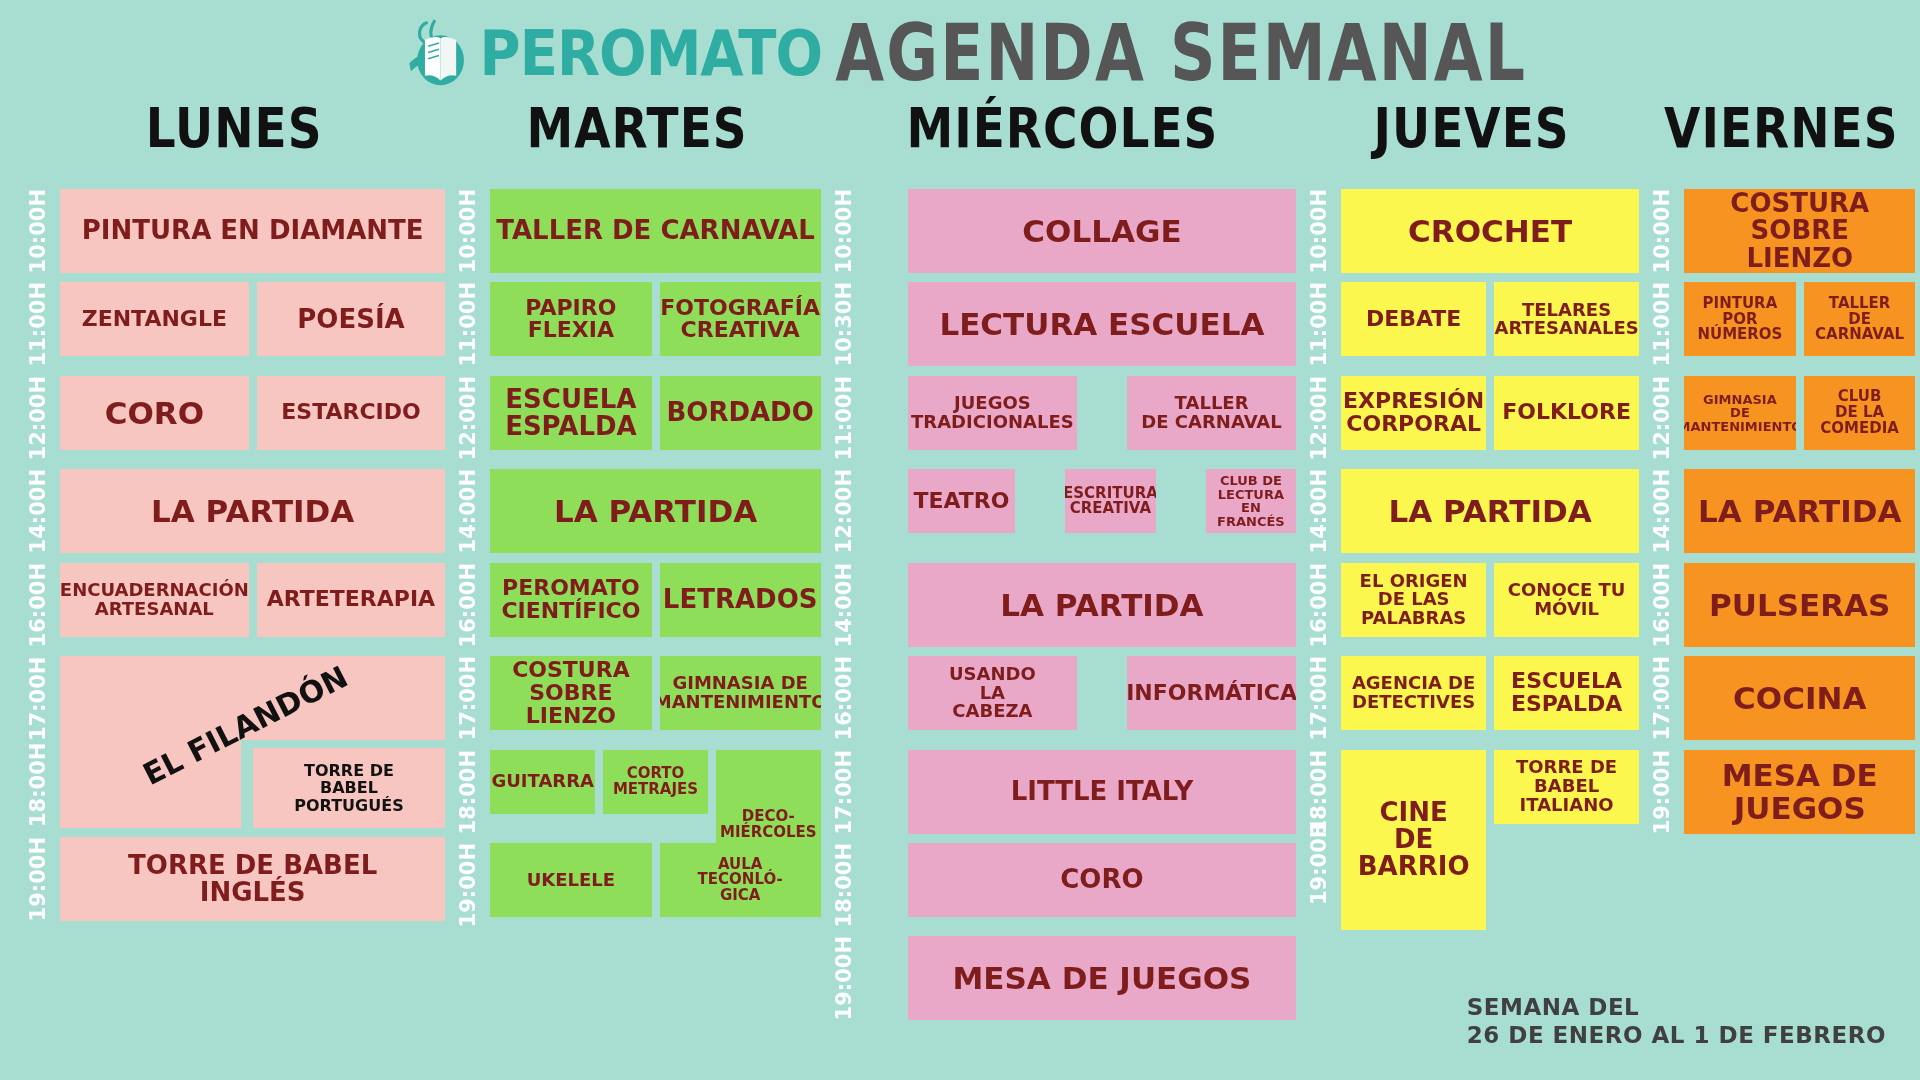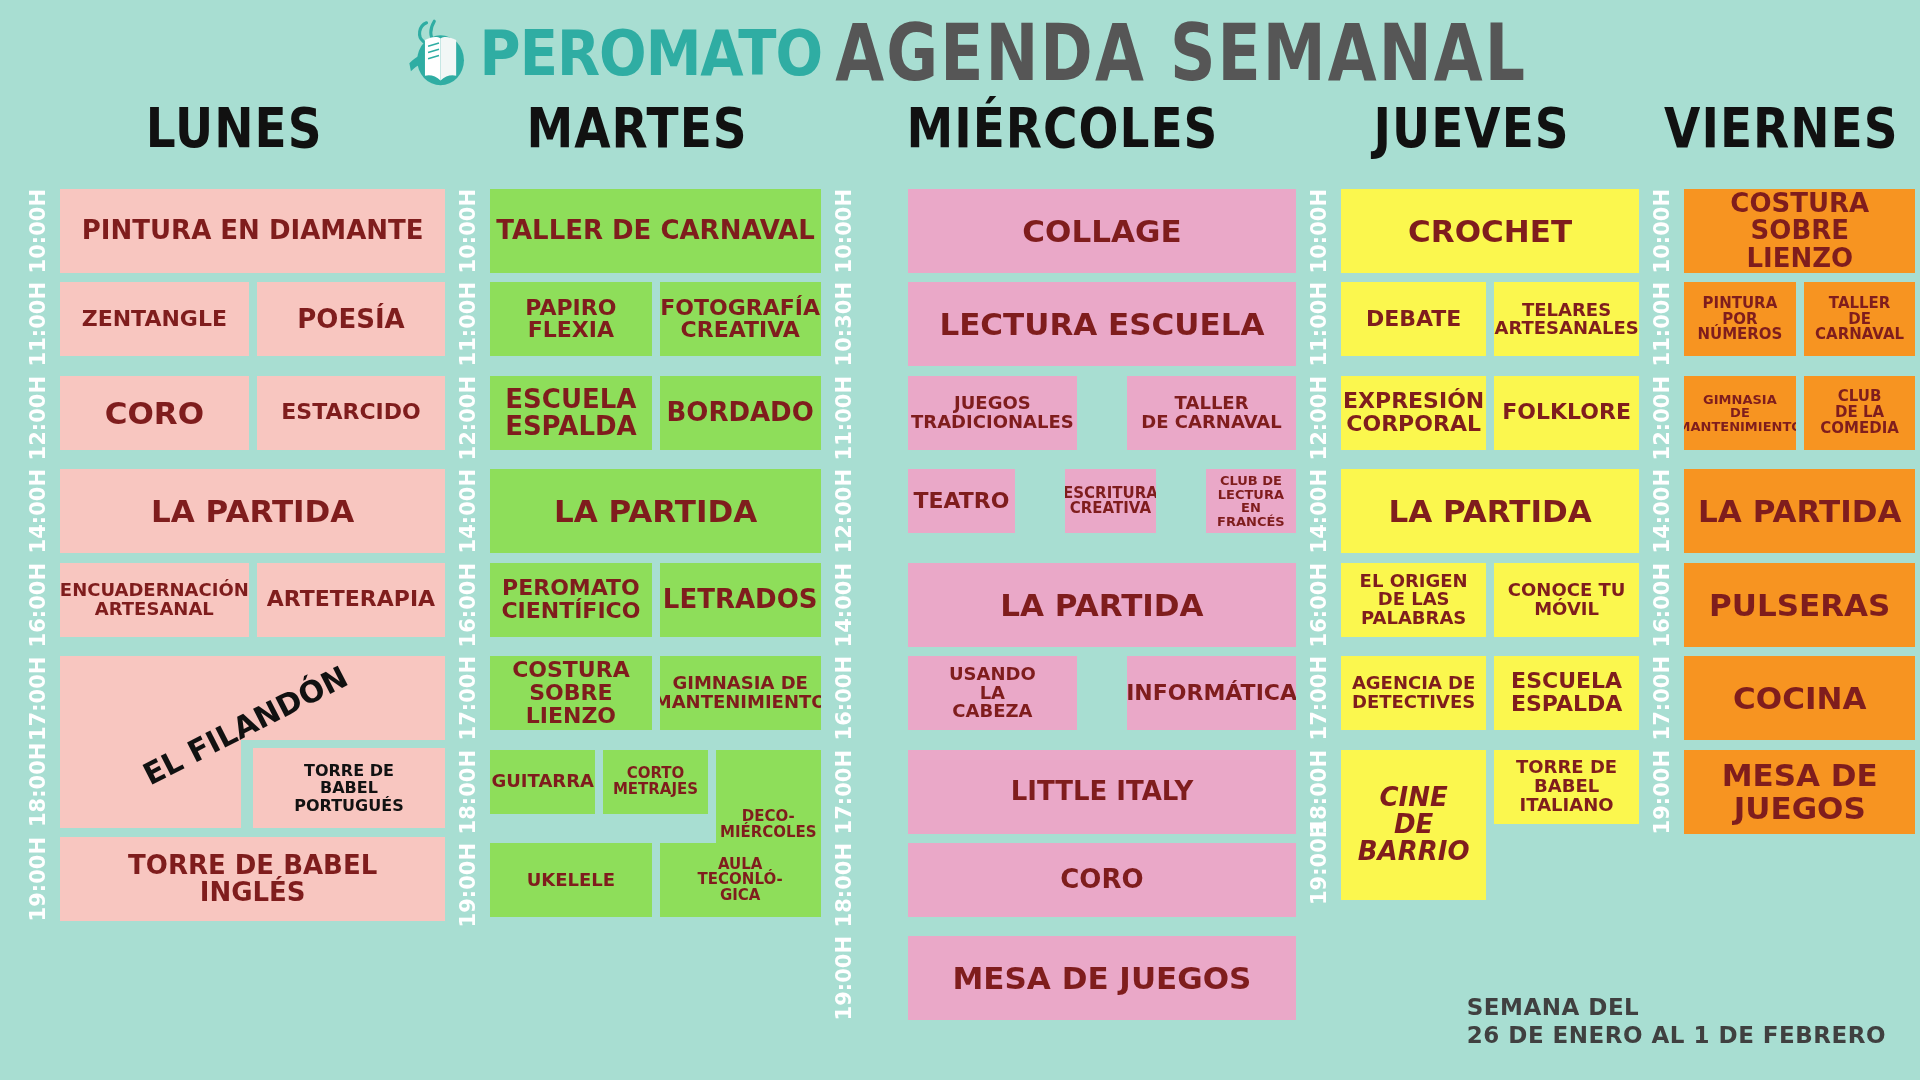--- a/index.html
+++ b/index.html
@@ -465,21 +465,21 @@
             <div class="cells h2">
               <div class="cell c-yellow fs-sm">AGENCIA DE
 DETECTIVES</div>
               <div class="cell c-yellow fs-md">ESCUELA
 ESPALDA</div>
             </div>
           </div>
           <div class="row">
             <div class="time">18:00H</div>
             <div class="cells h2">
-              <div class="cell c-yellow fs-lg" style="height: 150px; align-self: flex-start; font-style: italic;">CINE
+              <div class="cell c-yellow fs-lg" style="height: 180px; align-self: flex-start;">CINE
 DE
 BARRIO</div>
               <div class="cell c-yellow fs-sm">TORRE DE
 BABEL
 ITALIANO</div>
             </div>
           </div>
           <div class="row" style="height: 40px;">
             <div class="time">19:00H</div>
           </div>

